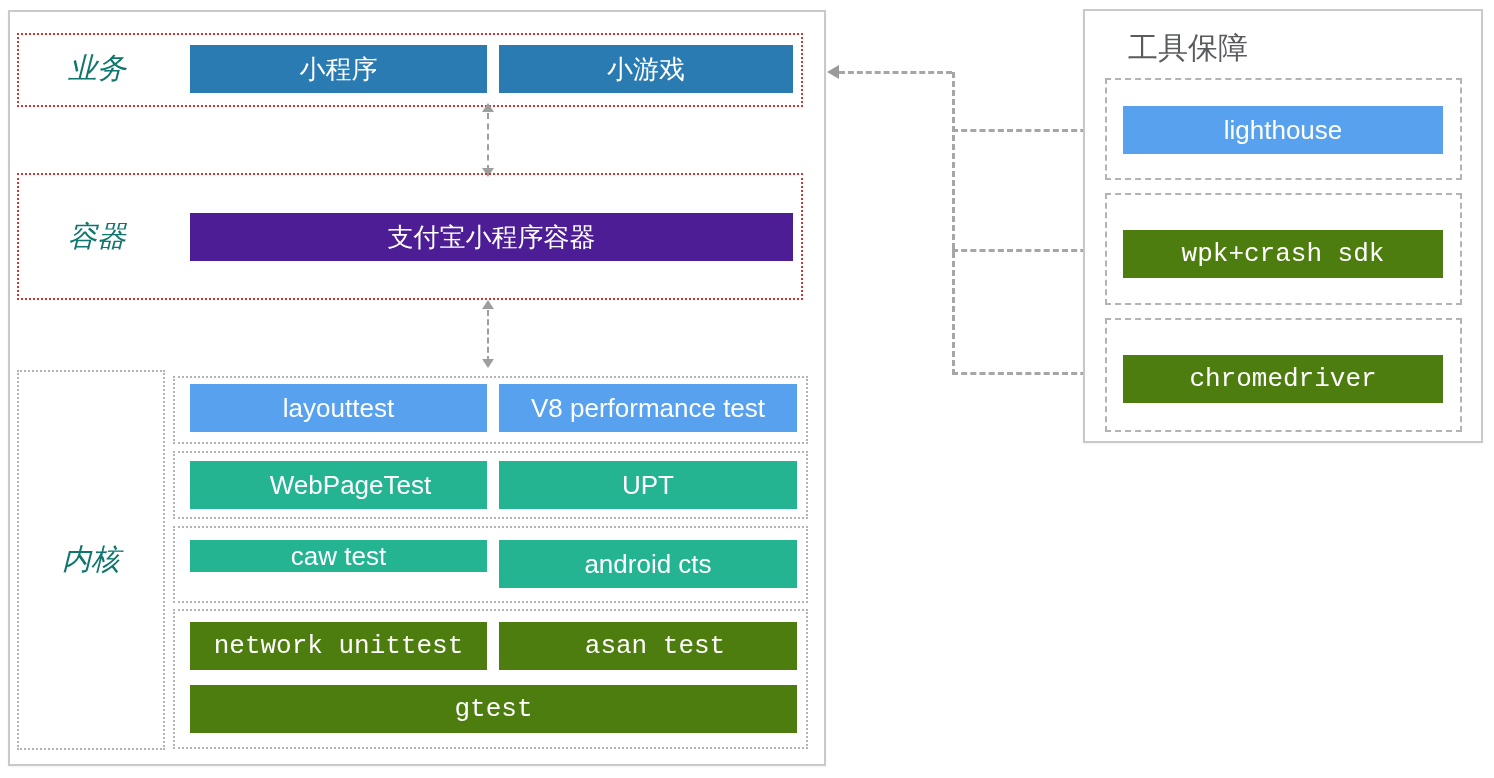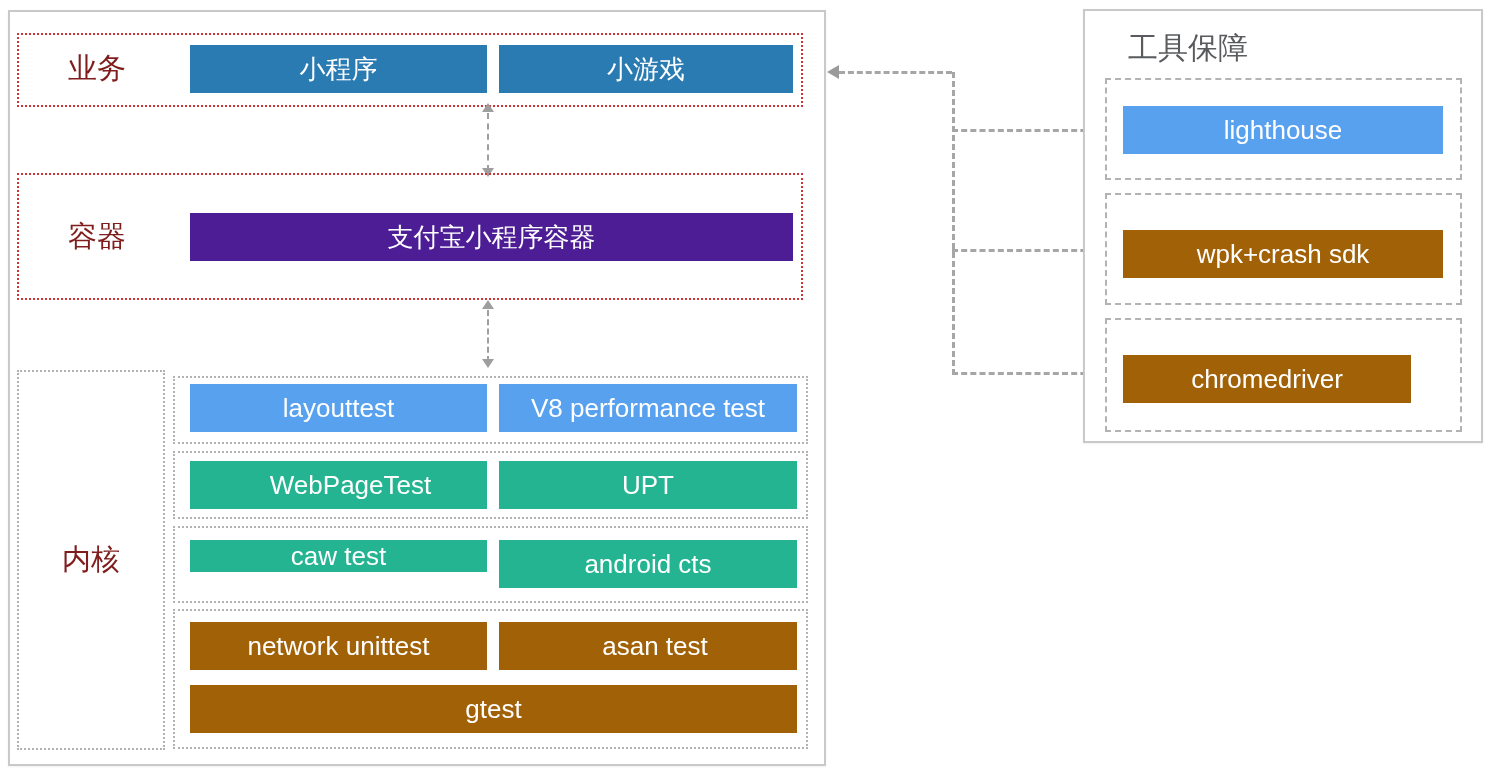--- a/index.html
+++ b/index.html
@@ -27,28 +27,29 @@
     align-items: center;
     justify-content: center;
     color: #ffffff;
     font-size: 26px;
     white-space: nowrap;
   }
   .steel { background: #2b7bb3; }
   .green { background: #4c1d95; }
   .lblue { background: #58a1ef; }
   .teal  { background: #25b492; }
-  .slate { background: #a16207; }
+  .slate { background: #4d7c0f; font-family: Liberation Mono, monospace; }
   .seclabel {
     position: absolute;
     display: flex;
     align-items: center;
     justify-content: center;
-    color: #7f1d1d;
+    color: #0f766e;
     font-size: 29px;
+    font-style: italic;
   }
   .ptitle {
     position: absolute;
     display: flex;
     align-items: center;
     color: #5a5b5e;
     font-size: 30px;
   }
   .hdash { position: absolute; height: 0; border-top: 3px dashed #a6a6a6; }
   .vdash { position: absolute; width: 0; border-left: 3px dashed #a6a6a6; }
@@ -118,15 +119,15 @@
   <div class="panel" style="left:1083px; top:9px; width:400px; height:434px;"></div>
   <div class="ptitle" style="left:1128px; top:26px; width:240px; height:44px;">工具保障</div>
 
   <div class="dashbox" style="left:1105px; top:78px; width:357px; height:102px;"></div>
   <div class="bar lblue" style="left:1123px; top:106px; width:320px; height:48px;">lighthouse</div>
 
   <div class="dashbox" style="left:1105px; top:193px; width:357px; height:112px;"></div>
   <div class="bar slate" style="left:1123px; top:230px; width:320px; height:48px;">wpk+crash sdk</div>
 
   <div class="dashbox" style="left:1105px; top:318px; width:357px; height:114px;"></div>
-  <div class="bar slate" style="left:1123px; top:355px; width:288px; height:48px;">chromedriver</div>
+  <div class="bar slate" style="left:1123px; top:355px; width:320px; height:48px;">chromedriver</div>
 
 </div>
 
 </body></html>

